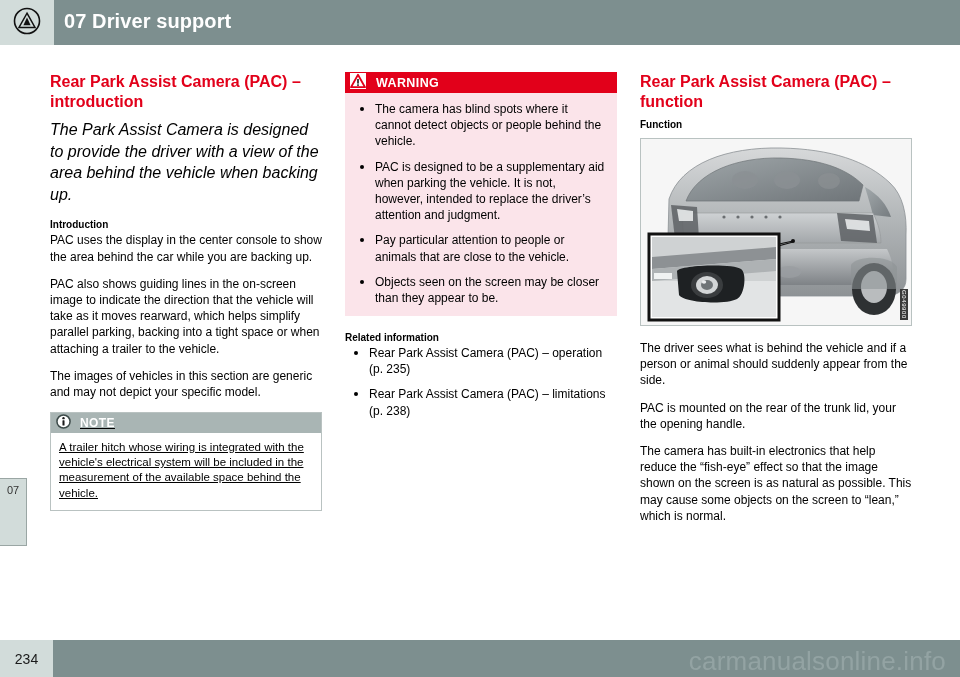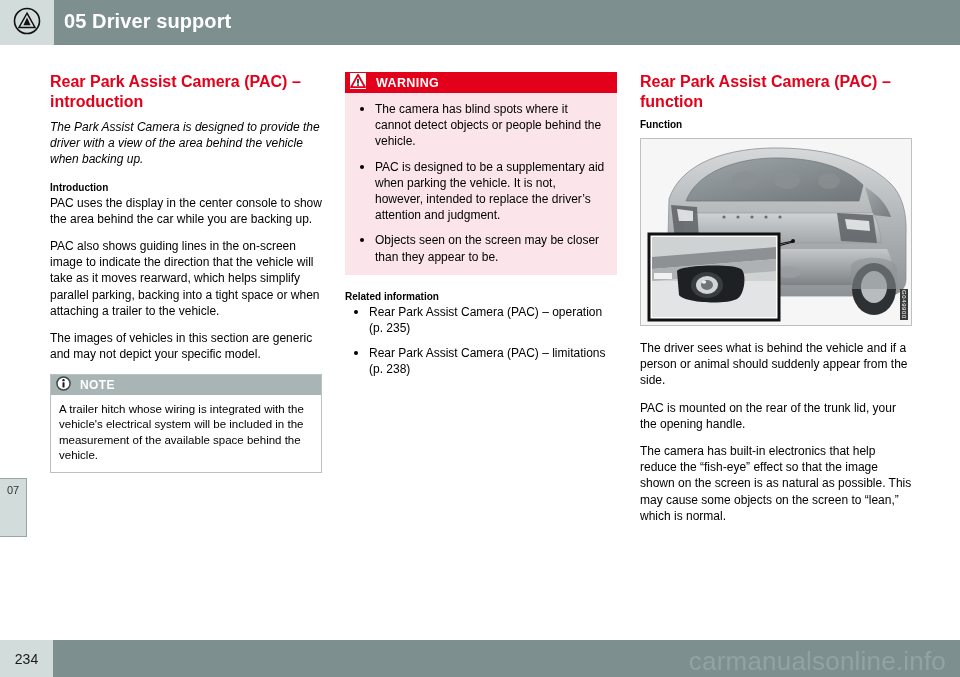--- a/index.html
+++ b/index.html
@@ -41,21 +41,21 @@
     color: #ffffff;
     letter-spacing: 0.1px;
   }
 
   
   #chapter-tab {
     position: absolute;
     left: 0;
     top: 478px;
     width: 27px;
-    height: 59px;
+    height: 68px;
     background: #d2dcda;
     border: 1px solid #9aa6a4;
     border-left: none;
     box-sizing: border-box;
     display: flex;
     justify-content: center;
     padding-top: 5px;
   }
   #chapter-tab span {
     font-size: 11px;
@@ -103,21 +103,21 @@
   #col-3 { left: 640px; }
 
   h2.section-title {
     font-size: 16px;
     font-weight: bold;
     color: #e2001a;
     margin: 0 0 7px 0;
     line-height: 1.25;
   }
   p.lead {
-    font-size: 12px;
+    font-size: 16px;
     font-style: italic;
     line-height: 1.35;
     margin: 0 0 14px 0;
   }
   h3.sub-title {
     font-size: 10px;
     font-weight: bold;
     margin: 0 0 2px 0;
   }
   p.body-text {
@@ -126,20 +126,21 @@
     margin: 0 0 11px 0;
   }
 
   
   .note-box {
     margin-top: 12px;
     width: 272px;
     border: 1px solid #b9c2c1;
     box-sizing: border-box;
     background: #ffffff;
+    text-decoration: underline;
   }
   .note-header {
     background: #a9b5b4;
     height: 20px;
     display: flex;
     align-items: center;
     padding-left: 5px;
   }
   .note-header .label {
     font-size: 12px;
@@ -236,21 +237,21 @@
 <div id="header-bar"></div>
 <div id="header-icon-box">
   <span>
     <svg width="28" height="28" viewBox="0 0 28 28">
       <circle cx="14" cy="14" r="12.5" fill="none" stroke="#111" stroke-width="1.6"></circle>
       <path d="M14 6.2 L22 20.5 L6 20.5 Z" fill="none" stroke="#111" stroke-width="1.5"></path>
       <path d="M14 10.5 L17.6 18.2 L10.4 18.2 Z" fill="#111"></path>
     </svg>
   </span>
 </div>
-<div id="header-title">05 Driver support</div>
+<div id="header-title">07 Driver support</div>
 
 <div id="chapter-tab">
   <span>07</span>
 </div>
 
 <div class="column" id="col-1">
   <h2 class="section-title">Rear Park Assist Camera (PAC) – introduction</h2>
   <p class="lead">The Park Assist Camera is designed to provide the driver with a view of the area behind the vehicle when backing up.</p>
   <h3 class="sub-title">Introduction</h3>
   <p class="body-text">PAC uses the display in the center console to show the area behind the car while you are backing up.</p>
@@ -282,20 +283,21 @@
           <rect x="7.2" y="6" width="1.6" height="4.6" fill="#1a1a1a"></rect>
           <rect x="7.2" y="11.3" width="1.6" height="1.6" fill="#1a1a1a"></rect>
         </svg>
       </span>
       <span class="label">WARNING</span>
     </div>
     <div class="warning-body">
       <ul class="bullets">
         <li>The camera has blind spots where it cannot detect objects or people behind the vehicle.</li>
         <li>PAC is designed to be a supplementary aid when parking the vehicle. It is not, however, intended to replace the driver’s attention and judgment.</li>
+        <li>Pay particular attention to people or animals that are close to the vehicle.</li>
         <li>Objects seen on the screen may be closer than they appear to be.</li>
       </ul>
     </div>
   </div>
 
   <div id="related-section">
     <h3 class="sub-title">Related information</h3>
     <ul class="bullets">
       <li>Rear Park Assist Camera (PAC) – operation (p. 235)</li>
       <li>Rear Park Assist Camera (PAC) – limitations (p. 238)</li>

